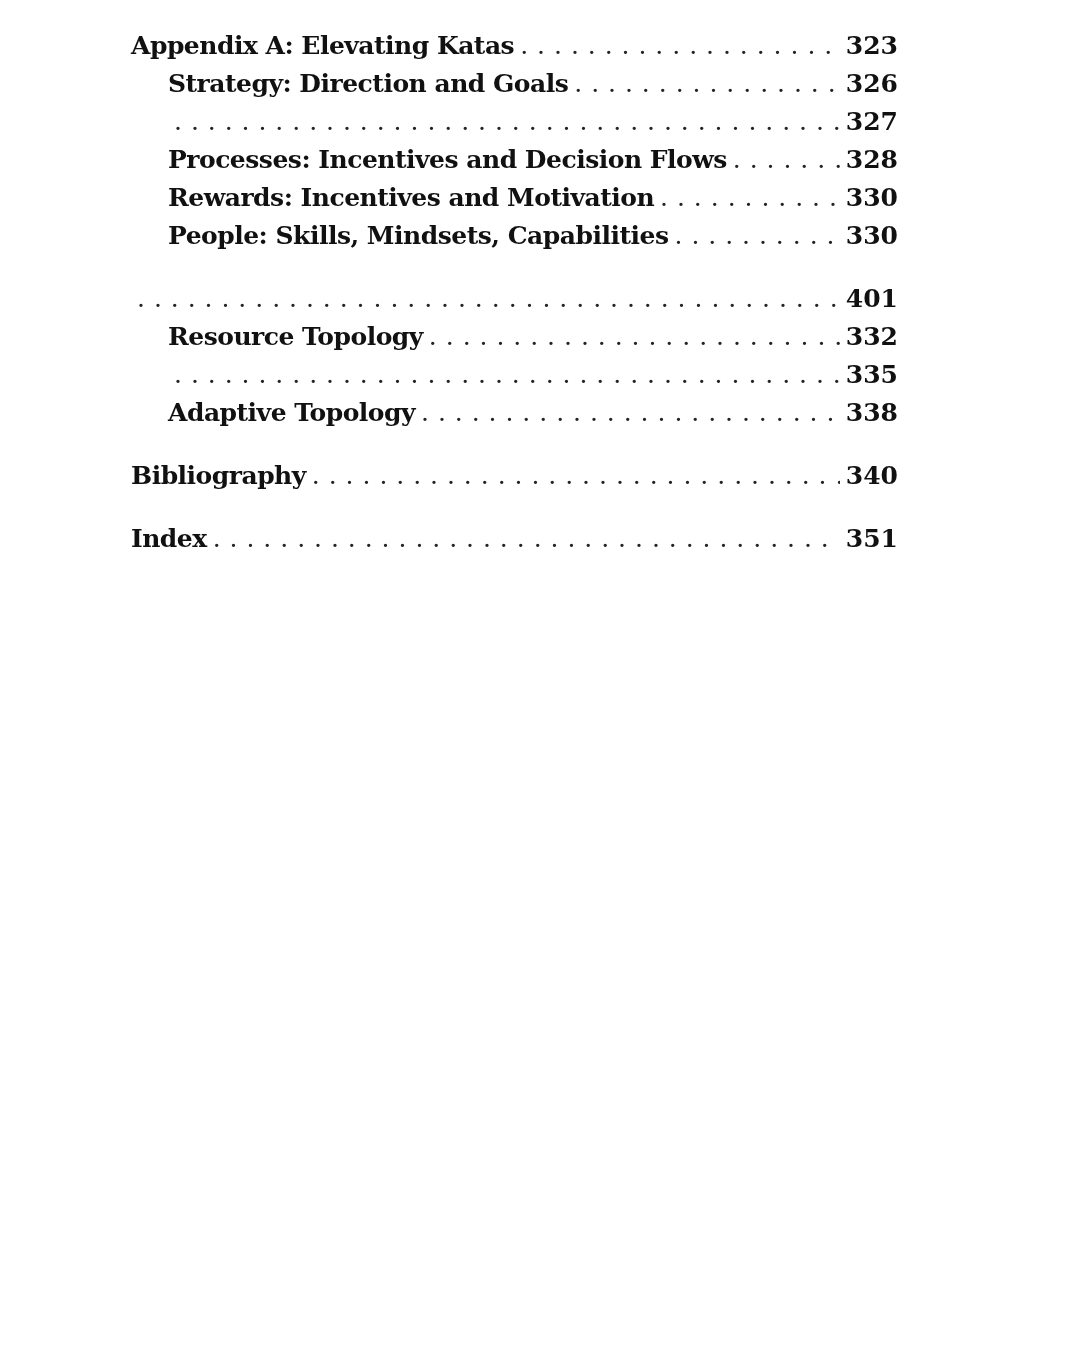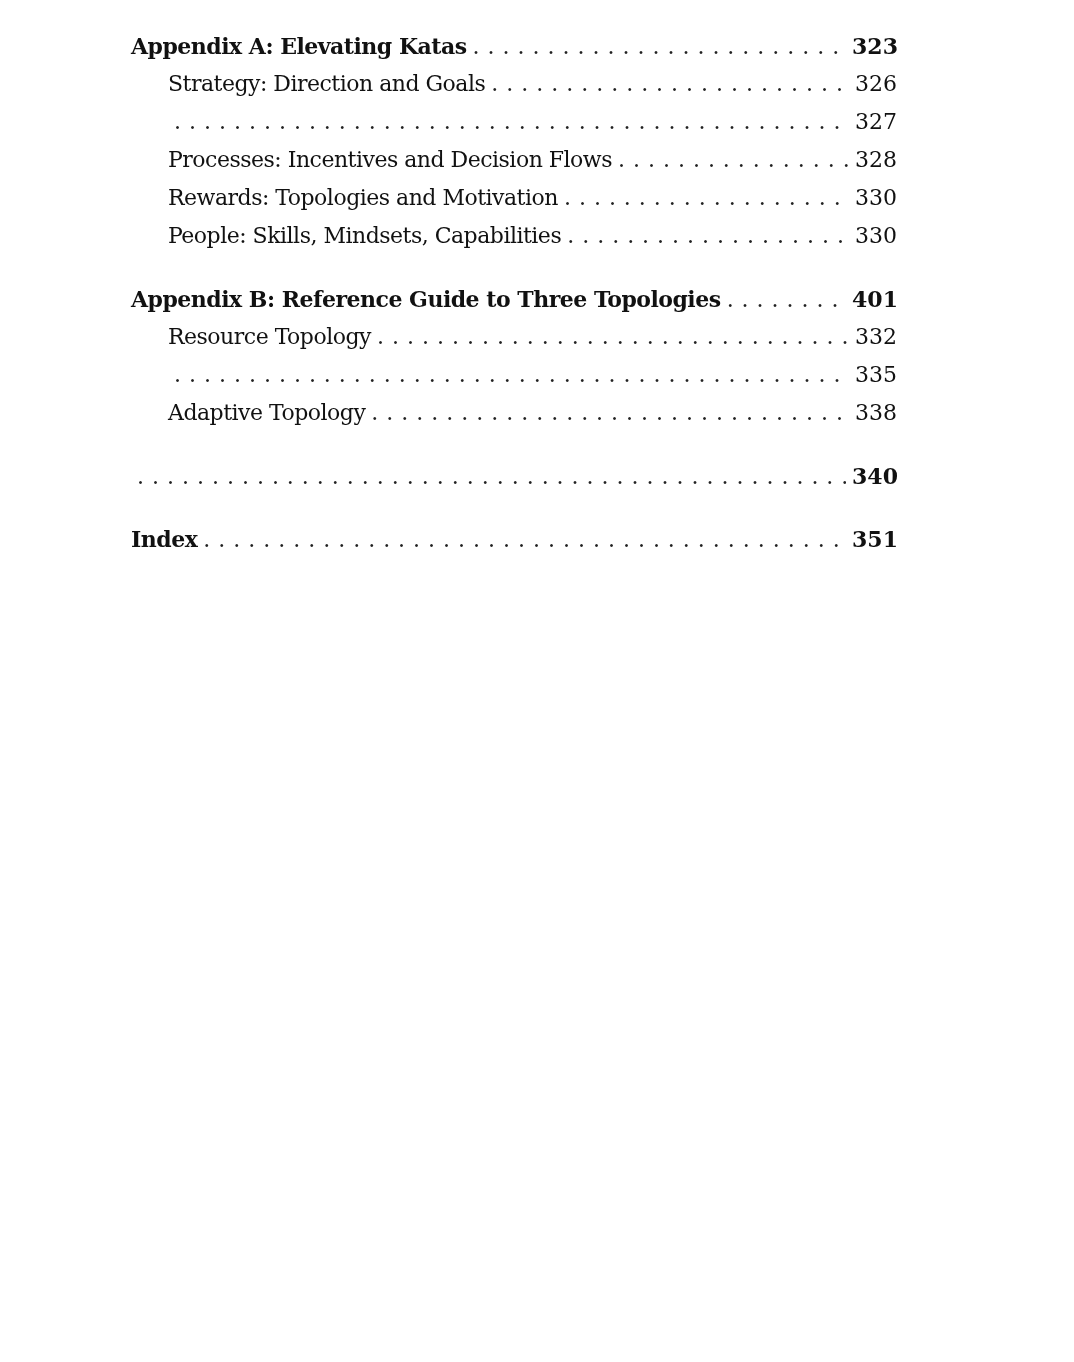--- a/index.html
+++ b/index.html
@@ -1,23 +1,23 @@
 <!DOCTYPE html>
 <html><head>
   <meta charset="utf-8">
   <style>
     html, body { margin: 0; padding: 0; background: #ffffff; }
     body { width: 1074px; height: 1362px; position: relative; overflow: hidden;
       font-family: "DejaVu Serif", "Liberation Serif", serif; color: #111; }
     .toc { position: absolute; left: 131px; top: 27px; width: 767px; }
     .section { margin-bottom: 25px; }
     .entry { display: flex; align-items: baseline; height: 38px; line-height: 38px;
-      font-size: 22px; white-space: nowrap; }
+      font-size: 25px; white-space: nowrap; }
     .entry.main { font-weight: bold; }
-    .entry.sub { padding-left: 37px; font-weight: normal; }
+    .entry.sub { padding-left: 37px; font-weight: bold; }
     .entry .title { flex: 0 0 auto; letter-spacing: -0.5px; }
     .entry .leader { flex: 1 1 auto; overflow: hidden; margin: 0 6px; font-weight: normal;
       letter-spacing: 8.6px; color: #222; }
     .entry .leader::before { content: ". . . . . . . . . . . . . . . . . . . . . . . . . . . . . . . . . . . . . . . . . . . . . . . . . . . . . . . . . . . . . . . . . . . . . . . . . . . . . . . . . . . . . . . . . . . . . . . . . . . . . . . . . . . . . . . . . . . . . . . . . . . . . . . . . . . . . . . . . . . . . . . . . . . . . . . . . . . . . . . . . . . . . . . . . . . . . . . . . . . . . . . . . . . . . . . . . . . . . . . . . . . . . . . . . . . . . . . . . . . . . . . . . . . . . . . . . . . . . . . . . . . . . . . . . . . . . . . . . . . . . . . . . . . . . . . . . . . . . . . . . . . ."; letter-spacing: 0; word-spacing: 1px; }
     .entry .page { flex: 0 0 auto; text-align: center; min-width: 44px; }
   </style>
 </head>
 <body>
 
 <div class="toc">
@@ -36,34 +36,33 @@
     <div class="entry sub">
       <span class="leader"></span>
       <span class="page">327</span>
     </div>
     <div class="entry sub">
       <span class="title">Processes: Incentives and Decision Flows</span>
       <span class="leader"></span>
       <span class="page">328</span>
     </div>
     <div class="entry sub">
-      <span class="title">Rewards: Topologies and Motivation</span>
+      <span class="title">Rewards: Incentives and Motivation</span>
       <span class="leader"></span>
       <span class="page">330</span>
     </div>
     <div class="entry sub">
       <span class="title">People: Skills, Mindsets, Capabilities</span>
       <span class="leader"></span>
       <span class="page">330</span>
     </div>
   </div>
 
   <div class="section">
     <div class="entry main">
-      <span class="title">Appendix B: Reference Guide to Three Topologies</span>
       <span class="leader"></span>
       <span class="page">401</span>
     </div>
     <div class="entry sub">
       <span class="title">Resource Topology</span>
       <span class="leader"></span>
       <span class="page">332</span>
     </div>
     <div class="entry sub">
       <span class="leader"></span>
@@ -71,20 +70,21 @@
     </div>
     <div class="entry sub">
       <span class="title">Adaptive Topology</span>
       <span class="leader"></span>
       <span class="page">338</span>
     </div>
   </div>
 
   <div class="section">
     <div class="entry main">
+      <span class="title">Bibliography</span>
       <span class="leader"></span>
       <span class="page">340</span>
     </div>
   </div>
 
   <div class="section">
     <div class="entry main">
       <span class="title">Index</span>
       <span class="leader"></span>
       <span class="page">351</span>

